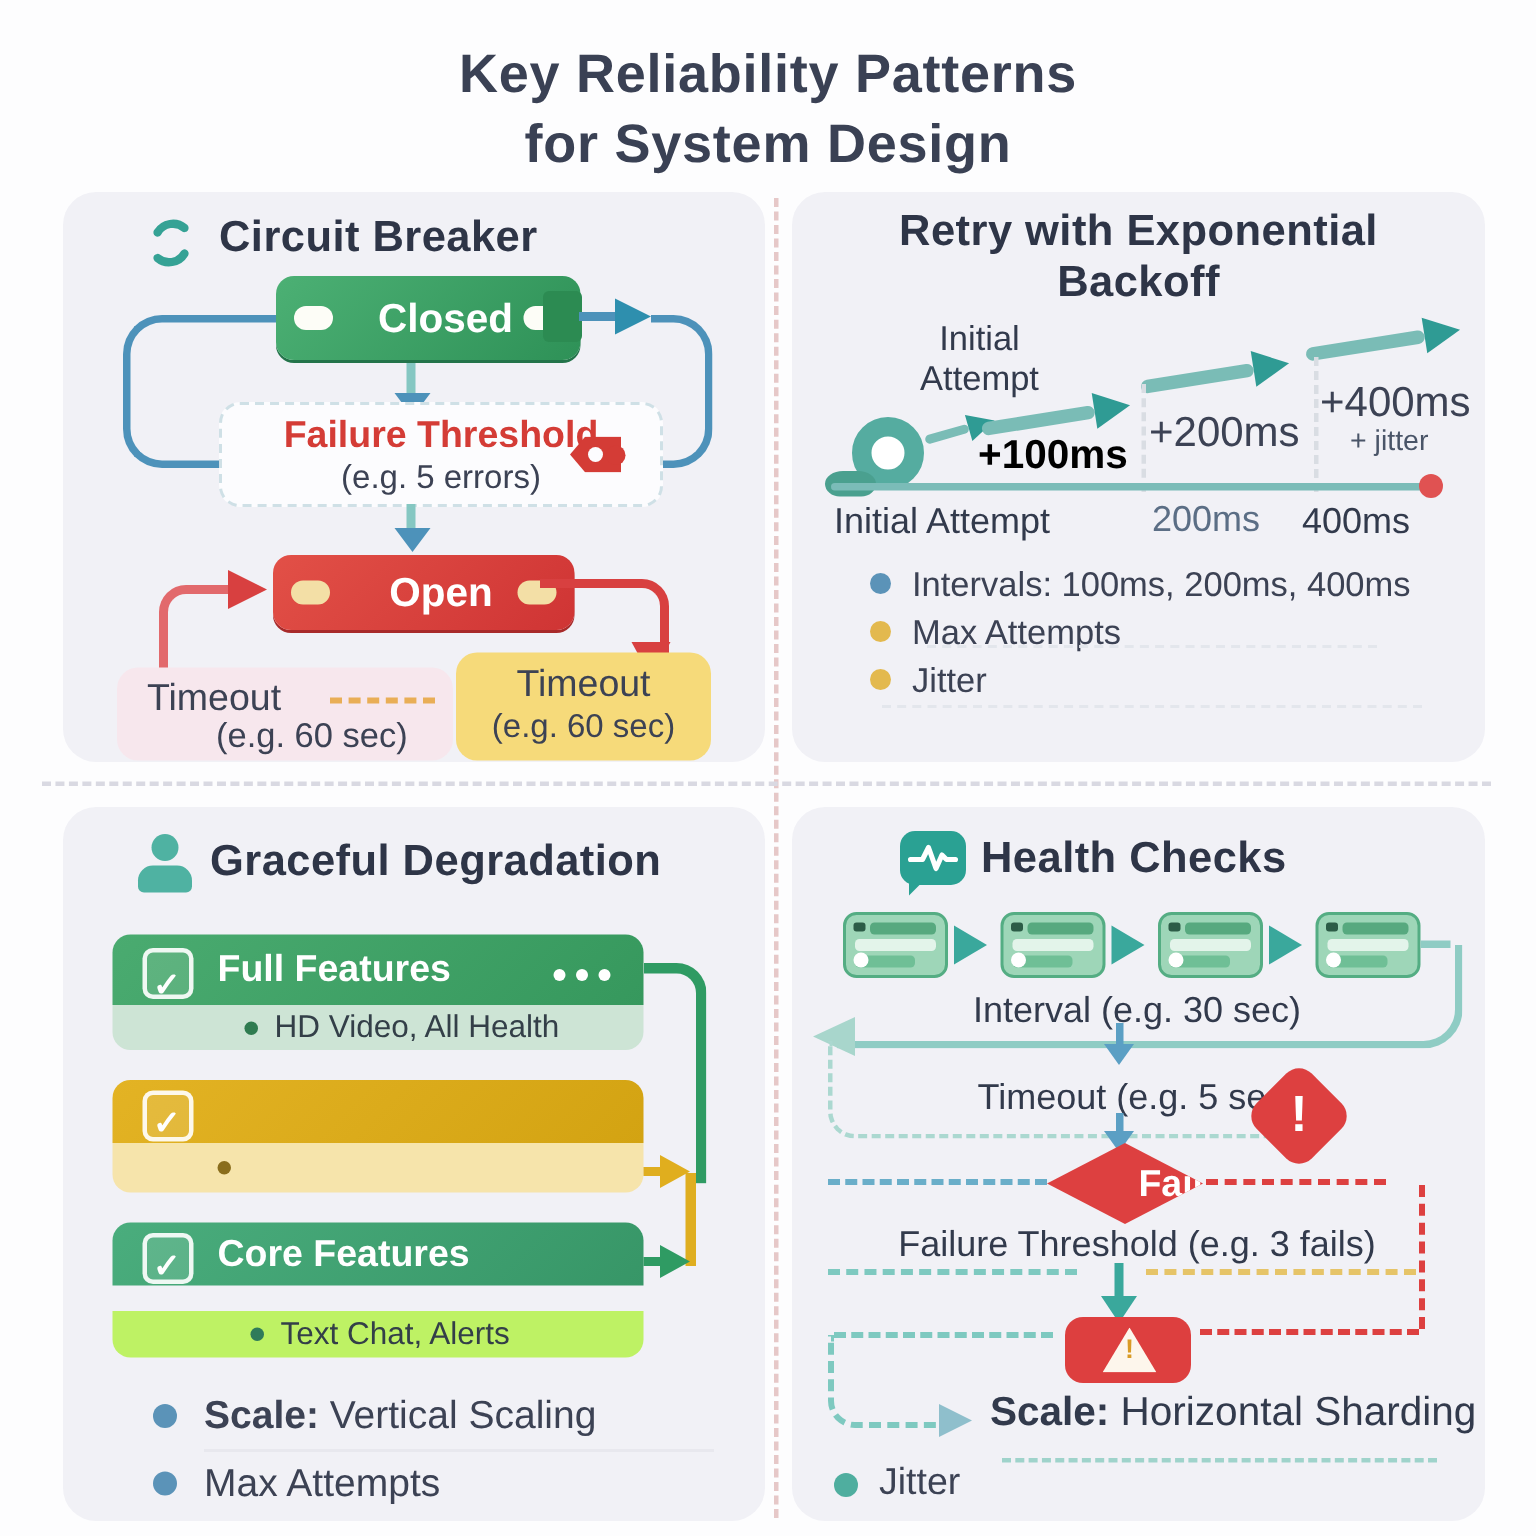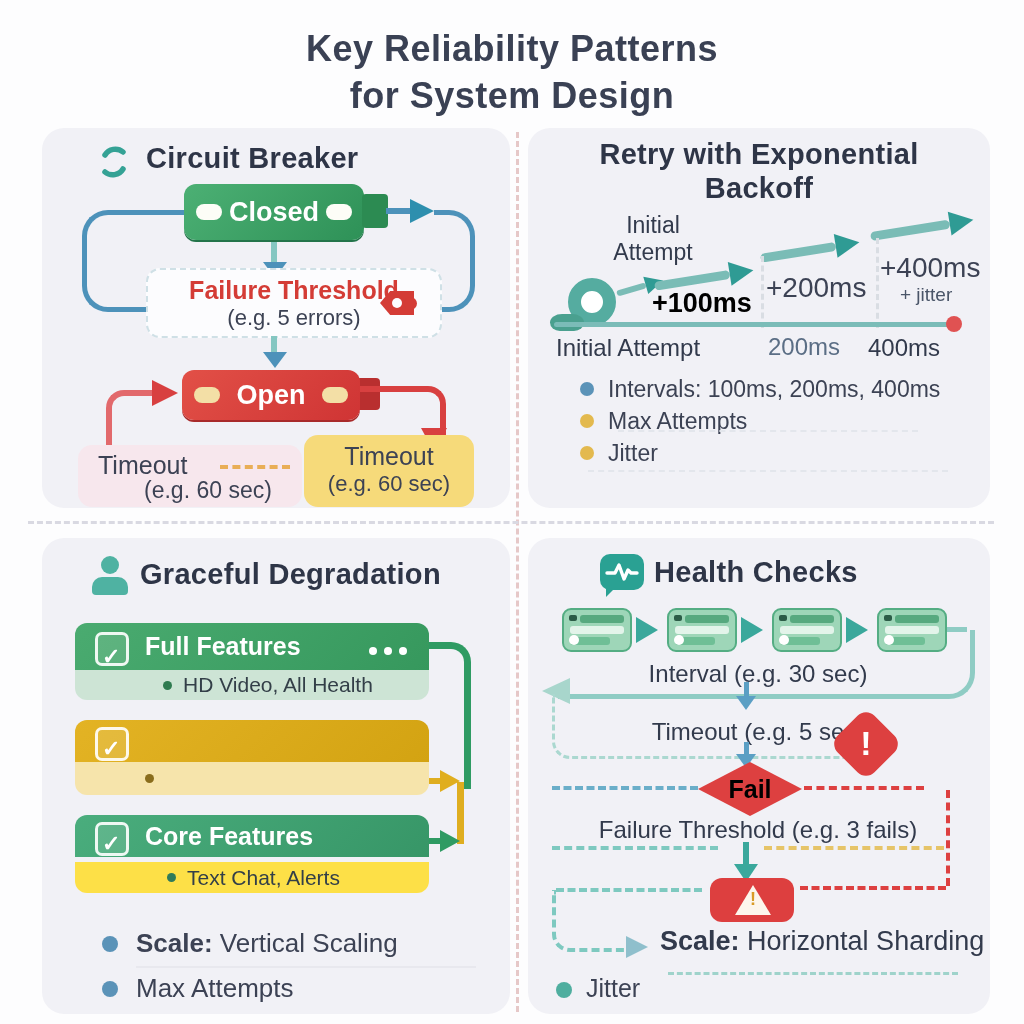--- a/index.html
+++ b/index.html
@@ -21,21 +21,21 @@
   .hdiv{left:28px;top:521px;width:966px;border-top:3px dashed #d9d9e2;}
 
   .ptitle{font-size:29px;font-weight:600;color:#2e3547;letter-spacing:.3px;white-space:nowrap;text-align:center;}
 
   
   .ah-r{width:0;height:0;border-top:12px solid transparent;border-bottom:12px solid transparent;}
   .ah-d{width:0;height:0;border-left:12px solid transparent;border-right:12px solid transparent;}
   .ah-l{width:0;height:0;border-top:13px solid transparent;border-bottom:13px solid transparent;}
 
   
-  .state-box{border-radius:12px;text-align:center;font-weight:700;color:#fff;font-size:27px;}
+  .state-box{border-radius:12px;text-align:center;font-weight:700;color:#fff;font-size:27px;padding-left:23px;}
   .pill{position:absolute;width:26px;height:16px;border-radius:8px;top:20px;}
   #cb-closed{left:142px;top:56px;width:180px;height:56px;line-height:56px;
     background:linear-gradient(135deg,#4cb074,#2e9157);box-shadow:0 2px 0 #23744a;}
   #cb-open{left:140px;top:242px;width:178px;height:50px;line-height:50px;
     background:linear-gradient(135deg,#e25047,#cf3434);box-shadow:0 2px 0 #a82a2a;}
   .bracket-l{left:40px;top:82px;width:100px;height:92px;border:5px solid #4d92ba;border-right:none;
     border-radius:26px 0 0 26px;}
   .bracket-r{left:392px;top:82px;width:36px;height:92px;border:5px solid #4d92ba;border-left:none;
     border-radius:0 26px 26px 0;}
   #cb-fail{left:104px;top:140px;width:292px;height:66px;background:#fcfcfe;border:2px dashed #cfe0e6;
@@ -84,21 +84,21 @@
   .srv i:nth-child(1){background:#57a97f;margin-left:10px;}
   .srv i:nth-child(2){background:#e3f4ea;}
   .srv i:nth-child(3){background:#6fbf96;margin-right:14px;}
   .srv::before{content:"";position:absolute;left:5px;top:5px;width:8px;height:6px;background:#2c5c47;border-radius:2px;}
   .srv::after{content:"";position:absolute;left:5px;bottom:5px;width:10px;height:10px;background:#fff;border-radius:50%;}
   .srv-arrow{width:0;height:0;border-top:13px solid transparent;border-bottom:13px solid transparent;
     border-left:22px solid #3aa89c;}
   .loop{left:30px;top:92px;width:412px;height:64px;border-right:5px solid #8fccc4;
     border-bottom:5px solid #8fccc4;border-radius:0 0 26px 0;}
   .diamond{background:#dd4040;clip-path:polygon(50% 0,100% 50%,50% 100%,0 50%);
-    color:#000000;font-weight:700;text-align:center;}
+    color:#ffffff;font-weight:700;text-align:right;}
   .exdia{left:312px;top:180px;width:52px;height:52px;background:#dd4040;border-radius:12px;transform:rotate(45deg);}
   .exdia::after{content:"!";position:absolute;left:0;top:0;width:52px;height:52px;transform:rotate(-45deg);
     color:#fff;font-size:34px;font-weight:800;text-align:center;line-height:50px;}
   .warnbox{left:182px;top:340px;width:84px;height:44px;background:#dd3f3f;border-radius:12px;}
   .warntri{position:absolute;left:25px;top:7px;width:36px;height:30px;background:#fdf6ec;
     clip-path:polygon(50% 0,100% 100%,0 100%);}
   .warntri::after{content:"!";position:absolute;left:0;top:4px;width:36px;text-align:center;
     color:#d99b26;font-size:18px;font-weight:800;}
   .dash-teal{border-top:4px dashed #7ec9c0;}
   .dash-blue{border-top:4px dashed #6aaec9;}
@@ -253,21 +253,21 @@
       <span class="cbx" style="top:7px"></span>
     </div>
     <div class="abs tier-sub" style="top:224px;height:33px;line-height:33px;background:#f6e4ab">
       <span class="subdot" style="left:70px;top:12px;background:#8a6d1c"></span>
     </div>
 
     <div class="abs tier-head" style="top:277px;height:42px;line-height:42px;background:linear-gradient(135deg,#4aad7d,#379667)">
       <span class="cbx" style="top:7px"></span>
       <span style="margin-left:70px">Core Features</span>
     </div>
-    <div class="abs tier-sub" style="top:324px;height:31px;line-height:31px;background:#fde047">
+    <div class="abs tier-sub" style="top:336px;height:31px;line-height:31px;background:#bef264">
       <span class="subdot" style="left:92px;top:11px;background:#2f7b5a"></span>
       <span style="margin-left:112px">Text Chat, Alerts</span>
     </div>
 
     <div class="abs g-elbow"></div>
     <div class="abs" style="left:415px;top:244px;width:7px;height:62px;background:#dfae20"></div>
     <div class="abs" style="left:387px;top:240px;width:22px;height:6px;background:#dfae20"></div>
     <div class="abs ah-r" style="left:398px;top:232px;border-top-width:11px;border-bottom-width:11px;border-left:20px solid #e0ae1e"></div>
     <div class="abs" style="left:387px;top:300px;width:22px;height:6px;background:#2f9b63"></div>
     <div class="abs ah-r" style="left:398px;top:292px;border-top-width:11px;border-bottom-width:11px;border-left:20px solid #2f9b63"></div>

